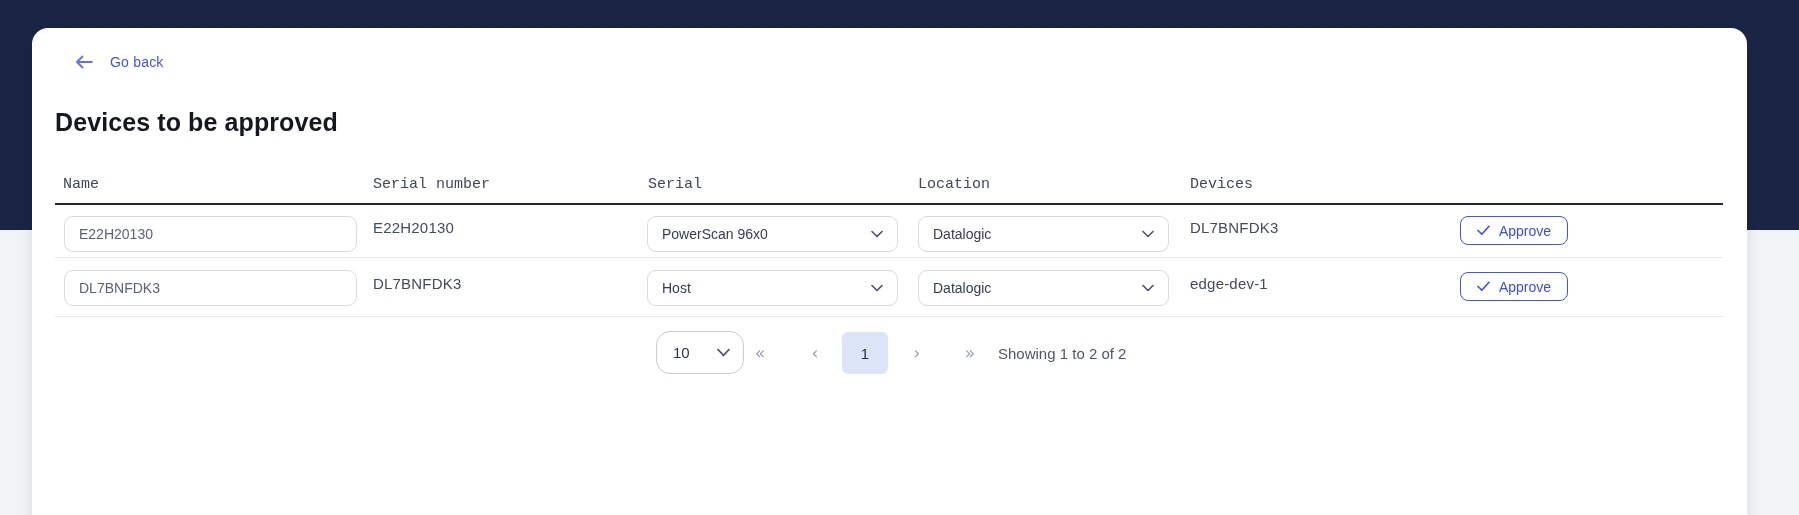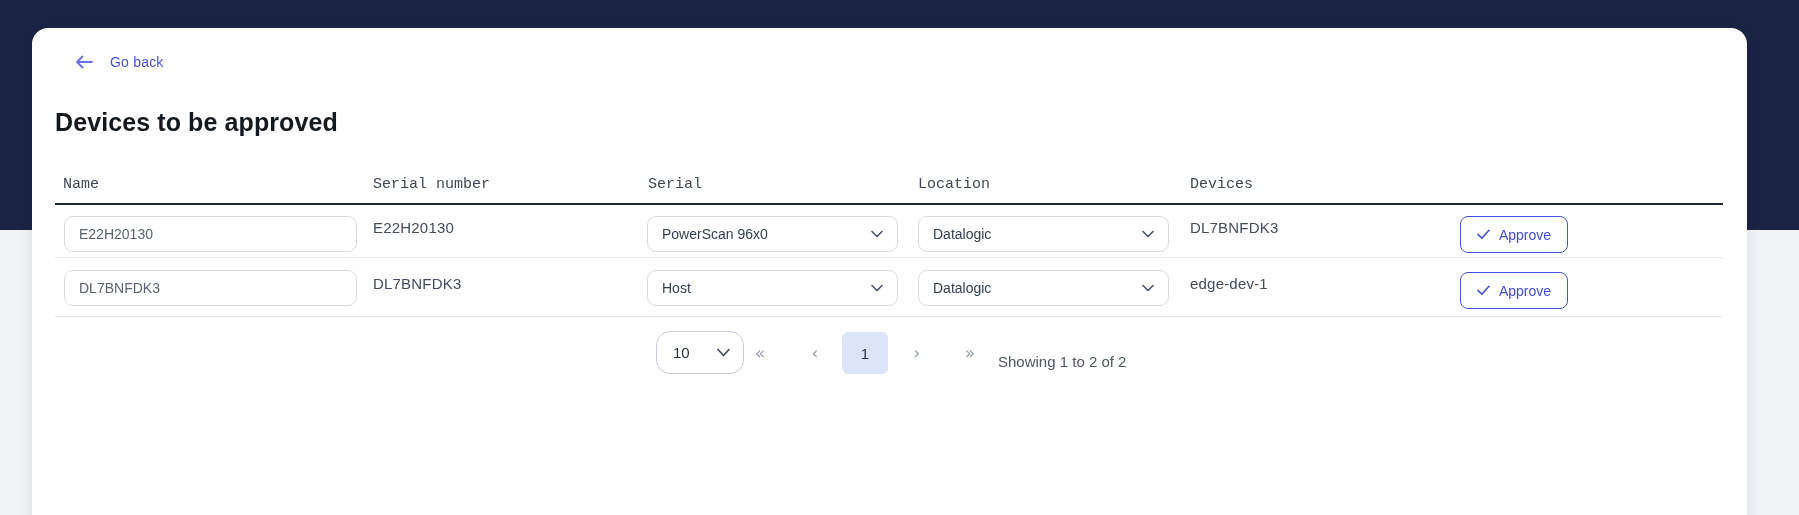--- a/index.html
+++ b/index.html
@@ -65,21 +65,21 @@
     border: 1px solid #d7dbe2; border-radius: 9px;
     background: #ffffff;
     display: flex; align-items: center; justify-content: space-between;
     padding: 8px 14px;
     cursor: pointer;
   }
   .select-box .value { font-size: 14px; color: #333e54; }
   .select-box .chev { display: inline-flex; color: #49536a; }
   .approve-btn {
     position: absolute; left: 1460px;
-    width: 108px; height: 37px;
+    width: 108px; height: 29px;
     border: 1.5px solid #4355de; border-radius: 8px;
     background: #ffffff;
     display: flex; align-items: center; justify-content: center; gap: 9px;
     cursor: pointer;
     font-family: "Liberation Sans", "DejaVu Sans", sans-serif;
     text-align: right;
   }
   .approve-btn .check { display: inline-flex; color: #4355de; }
   .approve-btn .label { font-size: 14px; color: #3c4cdb; }
   .page-size {
@@ -108,21 +108,21 @@
   .pg-current {
     position: absolute; left: 842px; top: 332px;
     width: 46px; height: 42px;
     background: #dce4f8; border-radius: 6px;
     display: flex; align-items: center; justify-content: center;
     font-size: 15px; color: #2b3345;
     cursor: pointer;
   }
   .pg-summary {
     position: absolute; left: 998px; top: 345px;
-    font-size: 15px; color: #4d5768; margin-top: 8px;
+    font-size: 15px; color: #4d5768;
   }
 </style>
 </head>
 <body>
 
 <div class="top-band"></div>
 
 <div class="card"></div>
 
 <a class="go-back">

